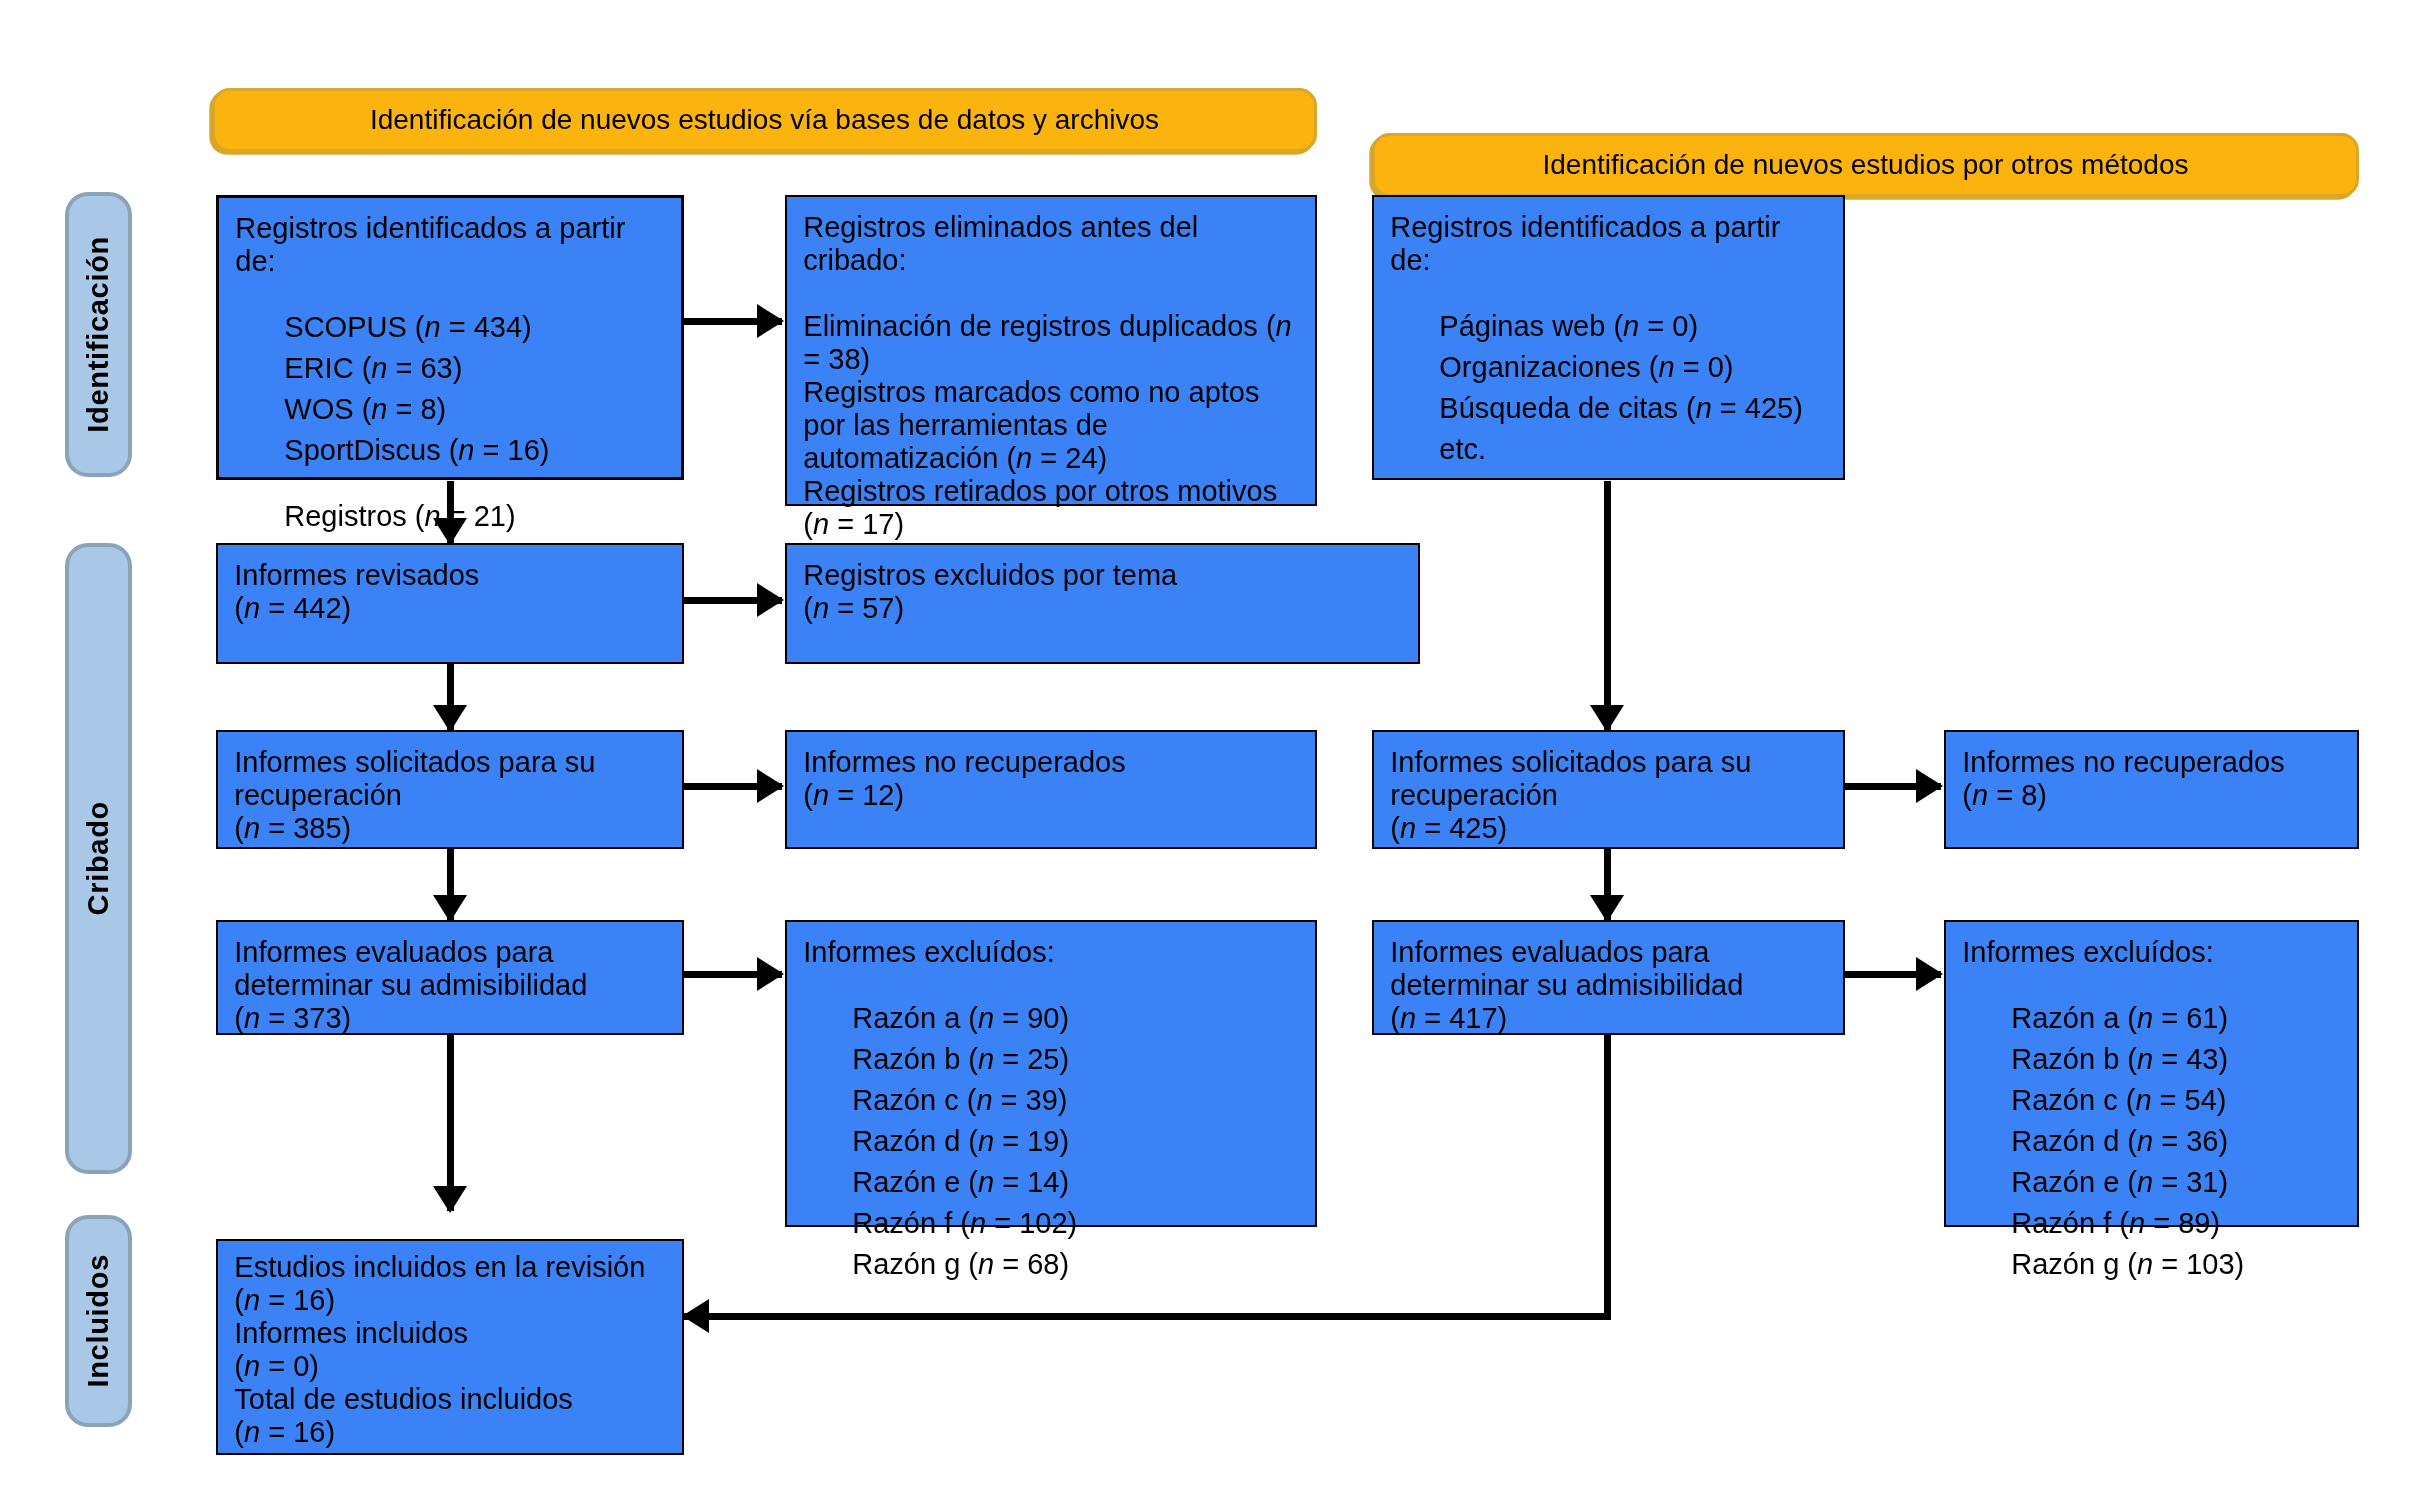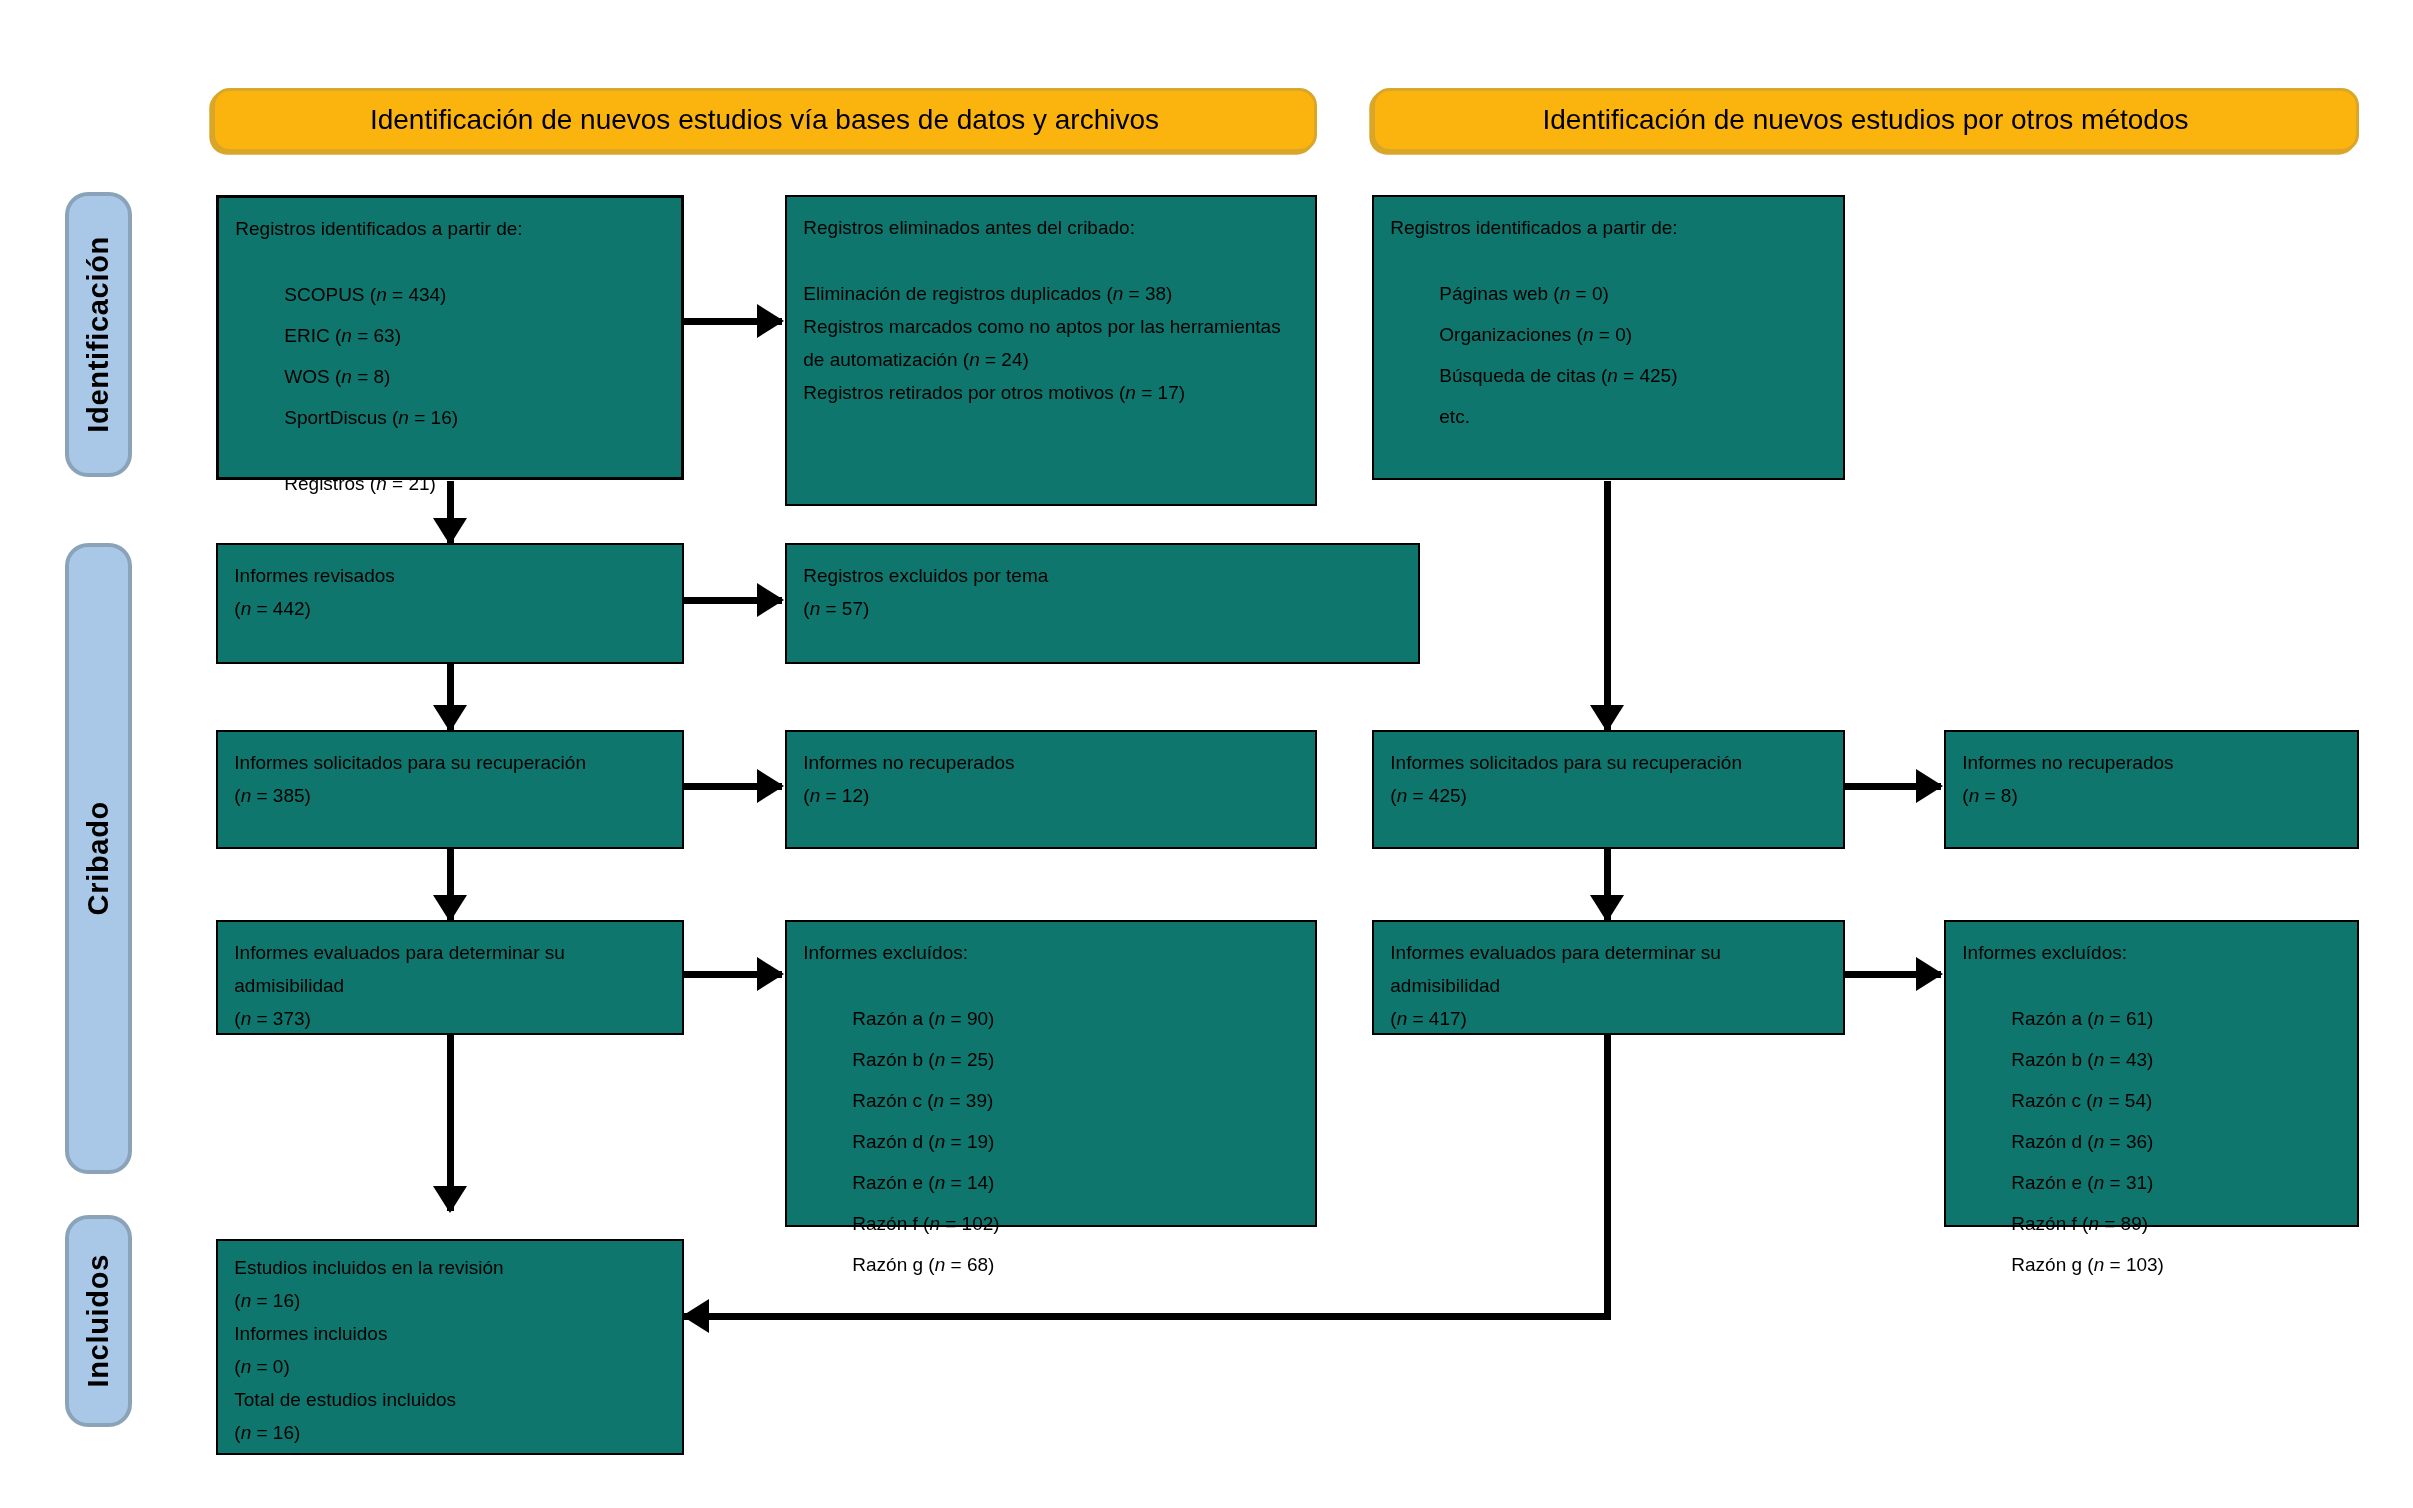--- a/index.html
+++ b/index.html
@@ -46,24 +46,24 @@
     align-items: center;
     justify-content: center;
     font-weight: normal;
     font-size: 28px;
     box-shadow: -2.7px 2.7px 0 var(--banner_border);
   }
 
   
   .box {
     position: absolute;
-    background: #0f766e;
+    background: #3b82f6;
     border: 2.7px solid var(--box_border);
     padding: 13.6px 16.3px;
-    font-size: 19px;
+    font-size: 29px;
     line-height: 33px;
   }
   .box .line { display: block; }
   .box .indent { margin-left: 49px; margin-top: 8px; }
   .box .gap-top { margin-top: 33px; }
   i { font-style: italic; }
 
   
   .harrow, .vline, .varrow {
     position: absolute;
@@ -114,21 +114,21 @@
   <div class="stage" style="top:543px;height:631px;">
     <span>Cribado</span>
   </div>
   <div class="stage" style="top:1215px;height:212px;">
     <span>Incluidos</span>
   </div>
 
   <div class="banner" style="left:212px;width:1105px;">
     <span>Identificación de nuevos estudios vía bases de datos y archivos</span>
   </div>
-  <div class="banner" style="left:1372px;width:987px;">
+  <div class="banner" style="left:1372px;width:987px;margin-top:45px;">
     <span>Identificación de nuevos estudios por otros métodos</span>
   </div>
 
   <div class="box" style="left:216px;top:195px;width:468px;height:285px;border-width:3.4px;">
     <span class="line">Registros identificados a partir de:</span>
     <span class="line indent gap-top">SCOPUS (<i>n</i> = 434)</span>
     <span class="line indent">ERIC (<i>n</i> = 63)</span>
     <span class="line indent">WOS (<i>n</i> = 8)</span>
     <span class="line indent">SportDiscus (<i>n</i> = 16)</span>
     <span class="line indent gap-top">Registros (<i>n</i> = 21)</span>

